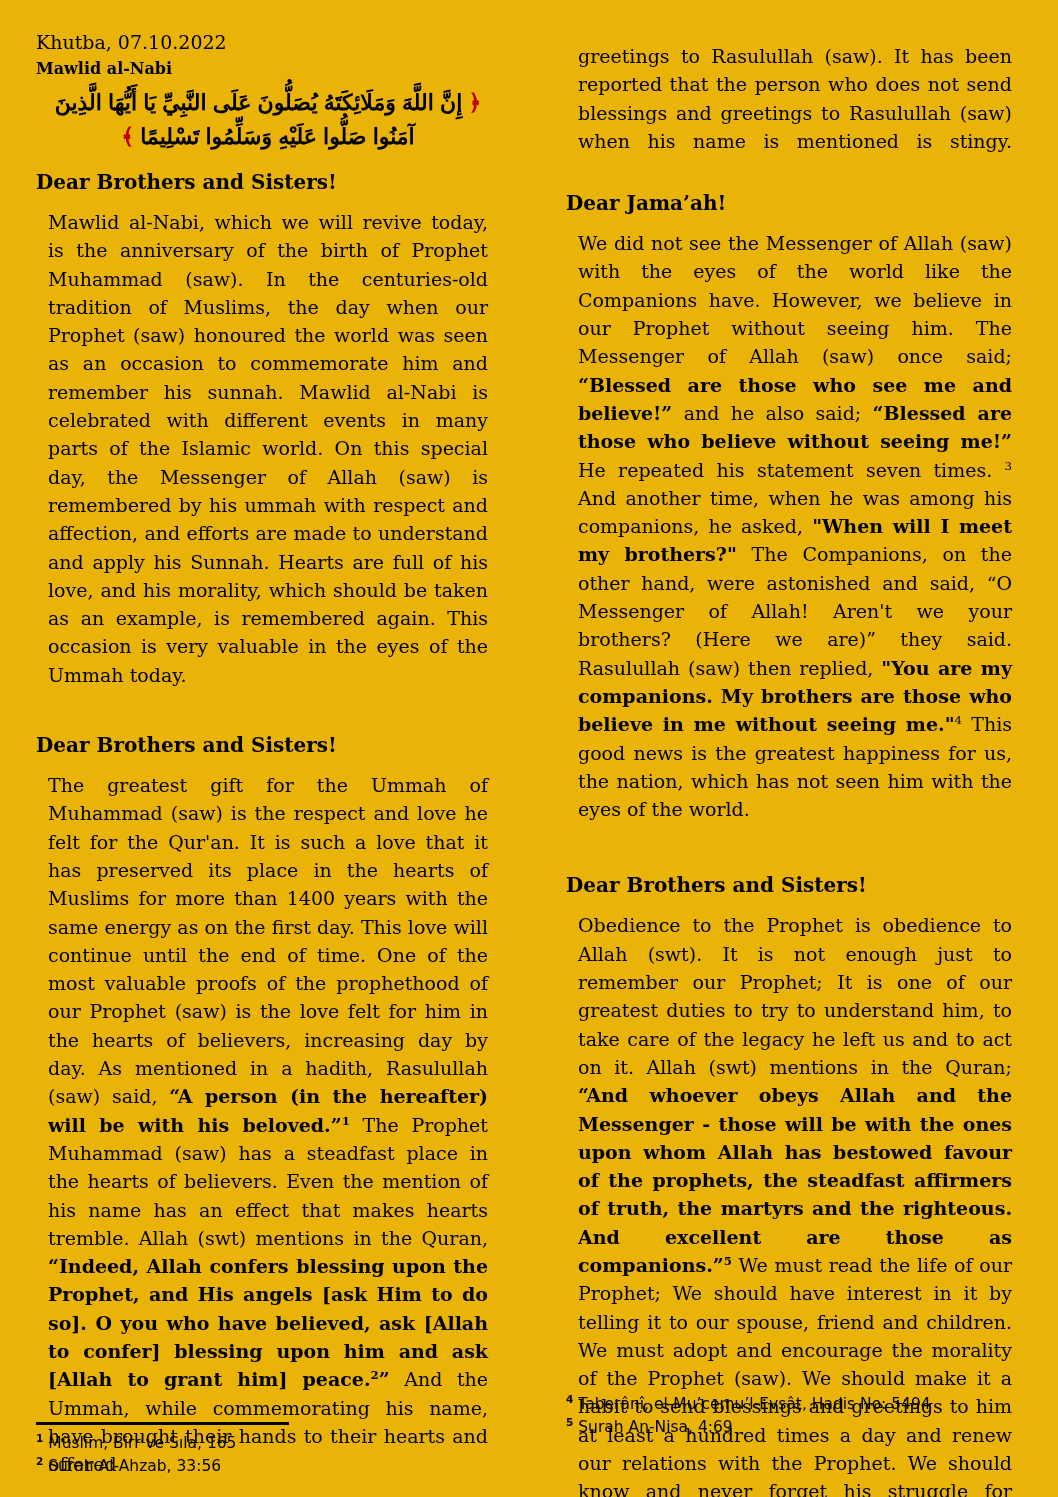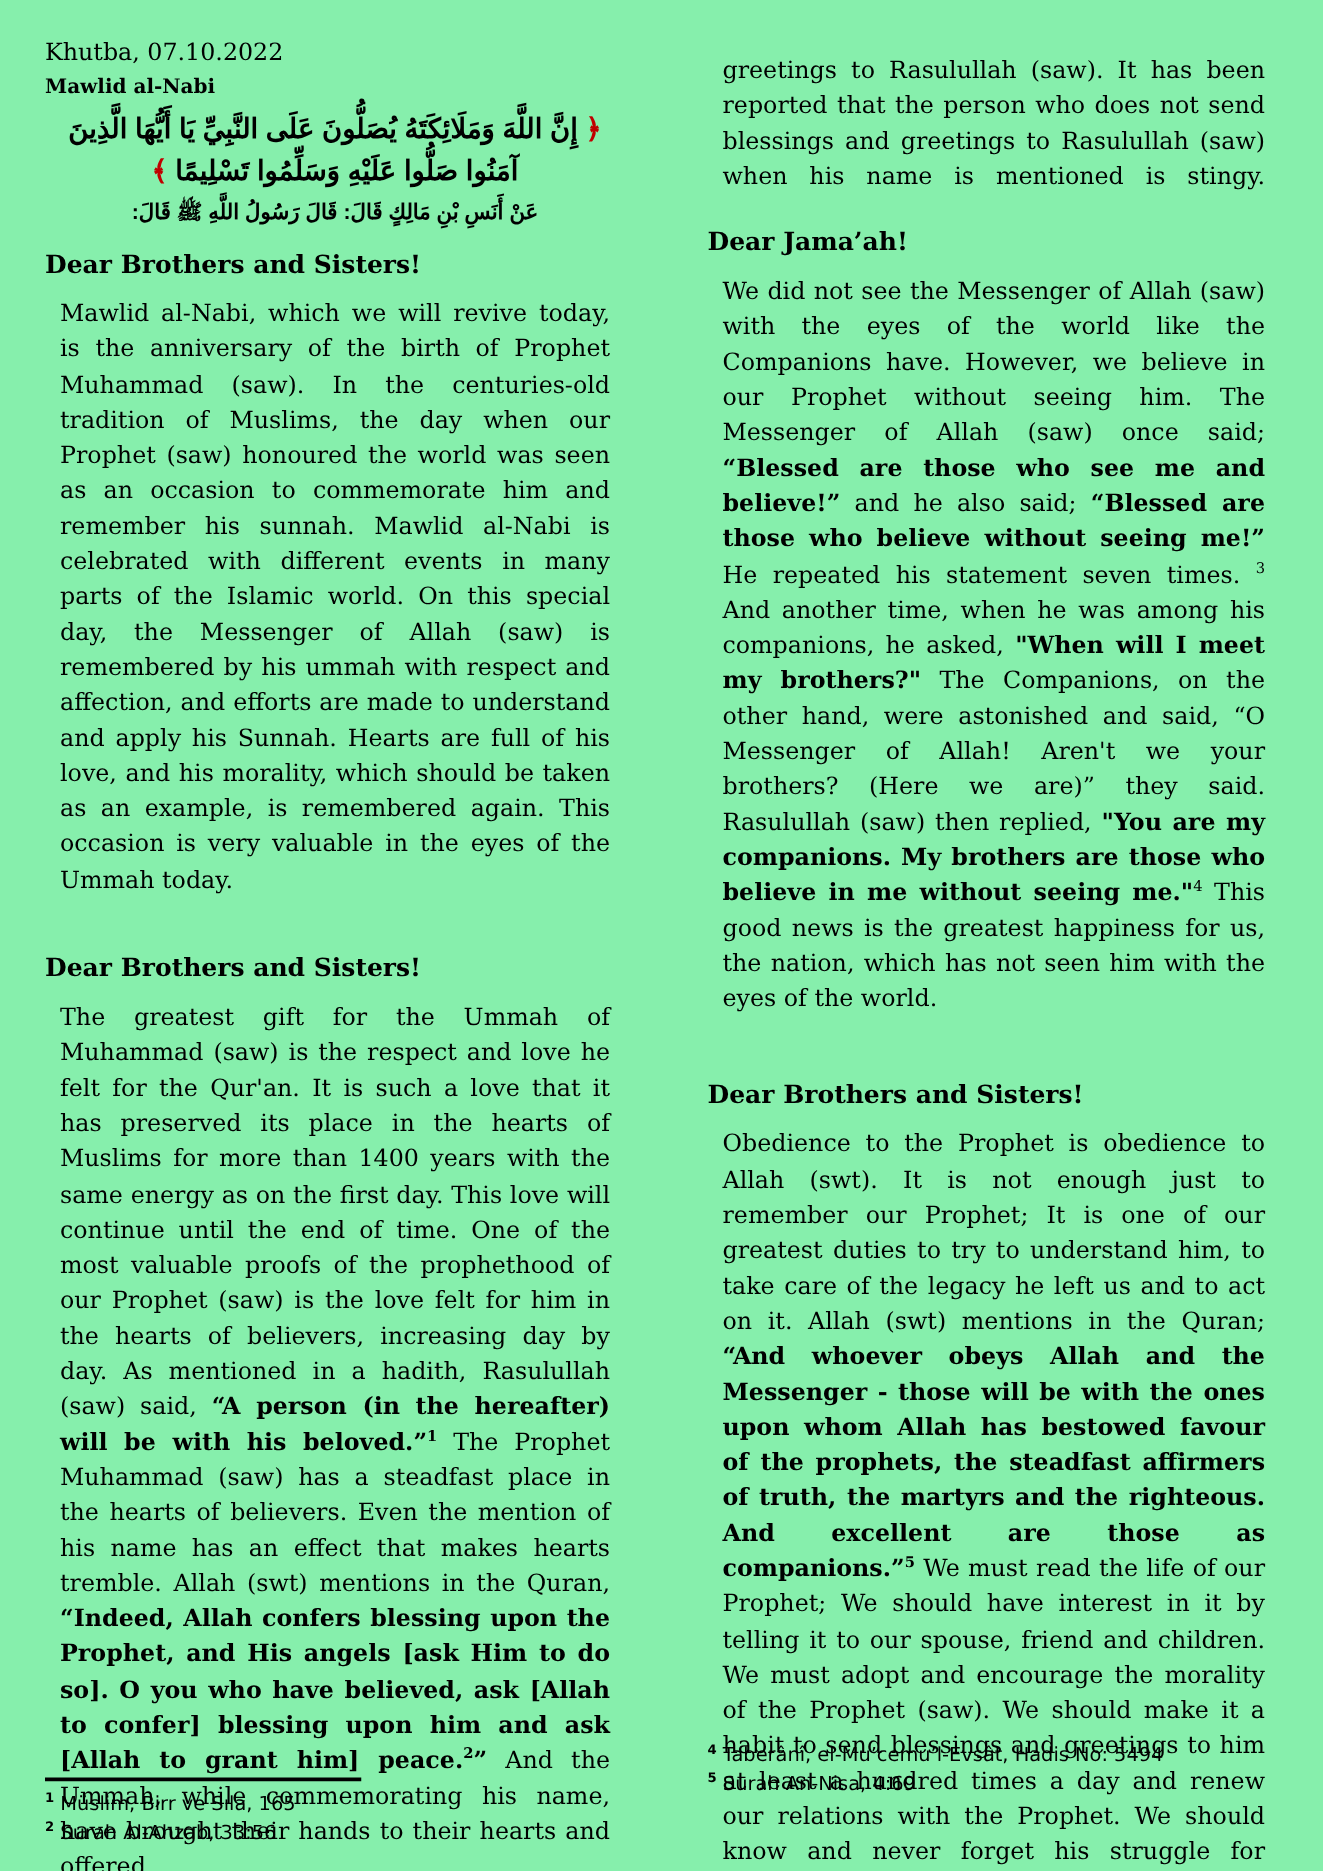--- a/index.html
+++ b/index.html
@@ -1,19 +1,19 @@
 <!DOCTYPE html>
 <html><head>
 <meta charset="utf-8">
 <style>
   html,body{margin:0;padding:0;background:#e8e8e8;}
   .page{
     position:relative;
     width:1058px;height:1497px;
-    background:#86efac;
+    background:#eab308;
     color:#000;
     overflow:hidden;
     font-family:"DejaVu Serif","Liberation Serif",serif;
   }
   .col{position:absolute;top:30px;}
   .col-left{left:36px;width:464px;}
   .col-right{left:566px;width:458px;}
 
   .date-line{font-size:19px;line-height:25px;}
   .doc-title{font-size:16px;line-height:27px;font-weight:bold;}
@@ -52,34 +52,33 @@
 <body>
 
 <div class="page">
 
   <div class="col col-left">
     <div class="date-line">Khutba, 07.10.2022</div>
     <div class="doc-title">Mawlid al-Nabi</div>
 
     <div class="arabic">
       <div class="ayah"><span class="red">﴿</span><span> إِنَّ اللَّهَ وَمَلَائِكَتَهُ يُصَلُّونَ عَلَى النَّبِيِّ يَا أَيُّهَا الَّذِينَ آمَنُوا صَلُّوا عَلَيْهِ وَسَلِّمُوا تَسْلِيمًا </span><span class="red">﴾</span></div>
-      <div class="isnad">عَنْ أَنَسِ بْنِ مَالِكٍ قَالَ: قَالَ رَسُولُ اللَّهِ ﷺ قَالَ:</div>
     </div>
 
     <div class="sec-heading">Dear Brothers and Sisters!</div>
     <p class="body-par">Mawlid al-Nabi, which we will revive today, is the anniversary of the birth of Prophet Muhammad (saw). In the centuries-old tradition of Muslims, the day when our Prophet (saw) honoured the world was seen as an occasion to commemorate him and remember his sunnah. Mawlid al-Nabi is celebrated with different events in many parts of the Islamic world. On this special day, the Messenger of Allah (saw) is remembered by his ummah with respect and affection, and efforts are made to understand and apply his Sunnah. Hearts are full of his love, and his morality, which should be taken as an example, is remembered again. This occasion is very valuable in the eyes of the Ummah today.</p>
 
     <div class="sec-heading mt-lg">Dear Brothers and Sisters!</div>
     <p class="body-par justify-last">The greatest gift for the Ummah of Muhammad (saw) is the respect and love he felt for the Qur'an. It is such a love that it has preserved its place in the hearts of Muslims for more than 1400 years with the same energy as on the first day. This love will continue until the end of time. One of the most valuable proofs of the prophethood of our Prophet (saw) is the love felt for him in the hearts of believers, increasing day by day. As mentioned in a hadith, Rasulullah (saw) said, <b>“A person (in the hereafter) will be with his beloved.”</b><b><sup>1</sup></b> The Prophet Muhammad (saw) has a steadfast place in the hearts of believers. Even the mention of his name has an effect that makes hearts tremble. Allah (swt) mentions in the Quran, <b>“Indeed, Allah confers blessing upon the Prophet, and His angels [ask Him to do so]. O you who have believed, ask [Allah to confer] blessing upon him and ask [Allah to grant him] peace.</b><b><sup>2</sup></b><b>”</b> And the Ummah, while commemorating his name, have brought their hands to their hearts and offered</p>
   </div>
 
   <div class="col col-right">
     <p class="body-par justify-last">greetings to Rasulullah (saw). It has been reported that the person who does not send blessings and greetings to Rasulullah (saw) when his name is mentioned is stingy.</p>
 
-    <div class="sec-heading" style="margin-top:24px;">Dear Jama’ah!</div>
+    <div class="sec-heading" style="margin-top:34px;">Dear Jama’ah!</div>
     <p class="body-par">We did not see the Messenger of Allah (saw) with the eyes of the world like the Companions have. However, we believe in our Prophet without seeing him. The Messenger of Allah (saw) once said; <b>“Blessed are those who see me and believe!”</b> and he also said; <b>“Blessed are those who believe without seeing me!”</b> He repeated his statement seven times. <sup>3</sup> And another time, when he was among his companions, he asked, <b>"When will I meet my brothers?"</b> The Companions, on the other hand, were astonished and said, “O Messenger of Allah! Aren't we your brothers? (Here we are)” they said. Rasulullah (saw) then replied, <b>"You are my companions. My brothers are those who believe in me without seeing me."</b><sup>4</sup> This good news is the greatest happiness for us, the nation, which has not seen him with the eyes of the world.</p>
 
     <div class="sec-heading mt-xl">Dear Brothers and Sisters!</div>
     <p class="body-par">Obedience to the Prophet is obedience to Allah (swt). It is not enough just to remember our Prophet; It is one of our greatest duties to try to understand him, to take care of the legacy he left us and to act on it. Allah (swt) mentions in the Quran; <b>“And whoever obeys Allah and the Messenger - those will be with the ones upon whom Allah has bestowed favour of the prophets, the steadfast affirmers of truth, the martyrs and the righteous. And excellent are those as companions.”</b><b><sup>5</sup></b> We must read the life of our Prophet; We should have interest in it by telling it to our spouse, friend and children. We must adopt and encourage the morality of the Prophet (saw). We should make it a habit to send blessings and greetings to him at least a hundred times a day and renew our relations with the Prophet. We should know and never forget his struggle for humanity and Muslims.</p>
   </div>
 
   <div class="footnotes fn-left">
     <div class="fn-rule"></div>
     <div class="fn-line"><sup>1</sup> <span>Müslim, Birr ve Sıla, 165</span></div>
     <div class="fn-line"><sup>2</sup> <span>Surah Al-Ahzab, 33:56</span></div>

